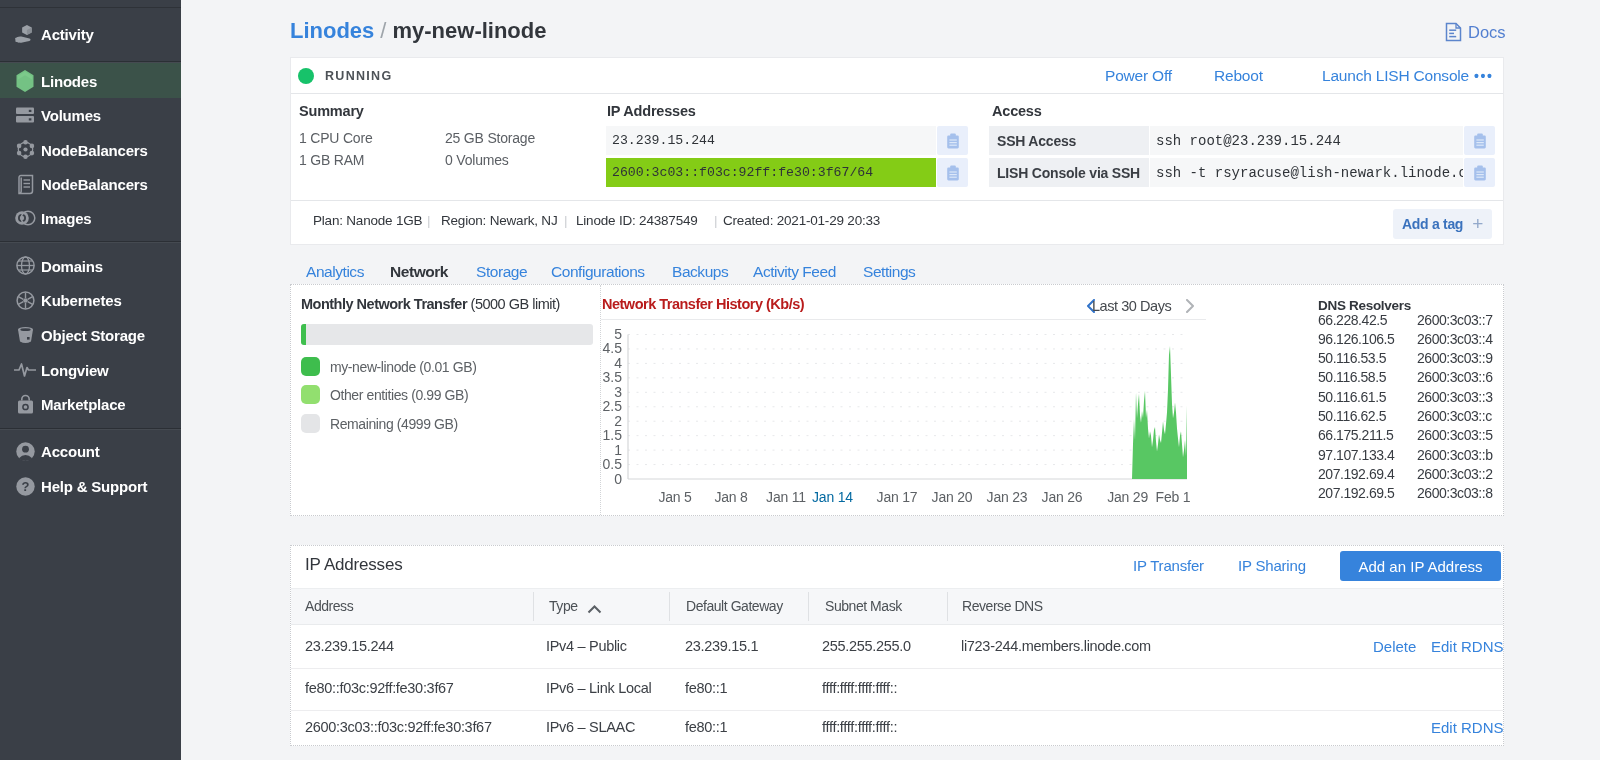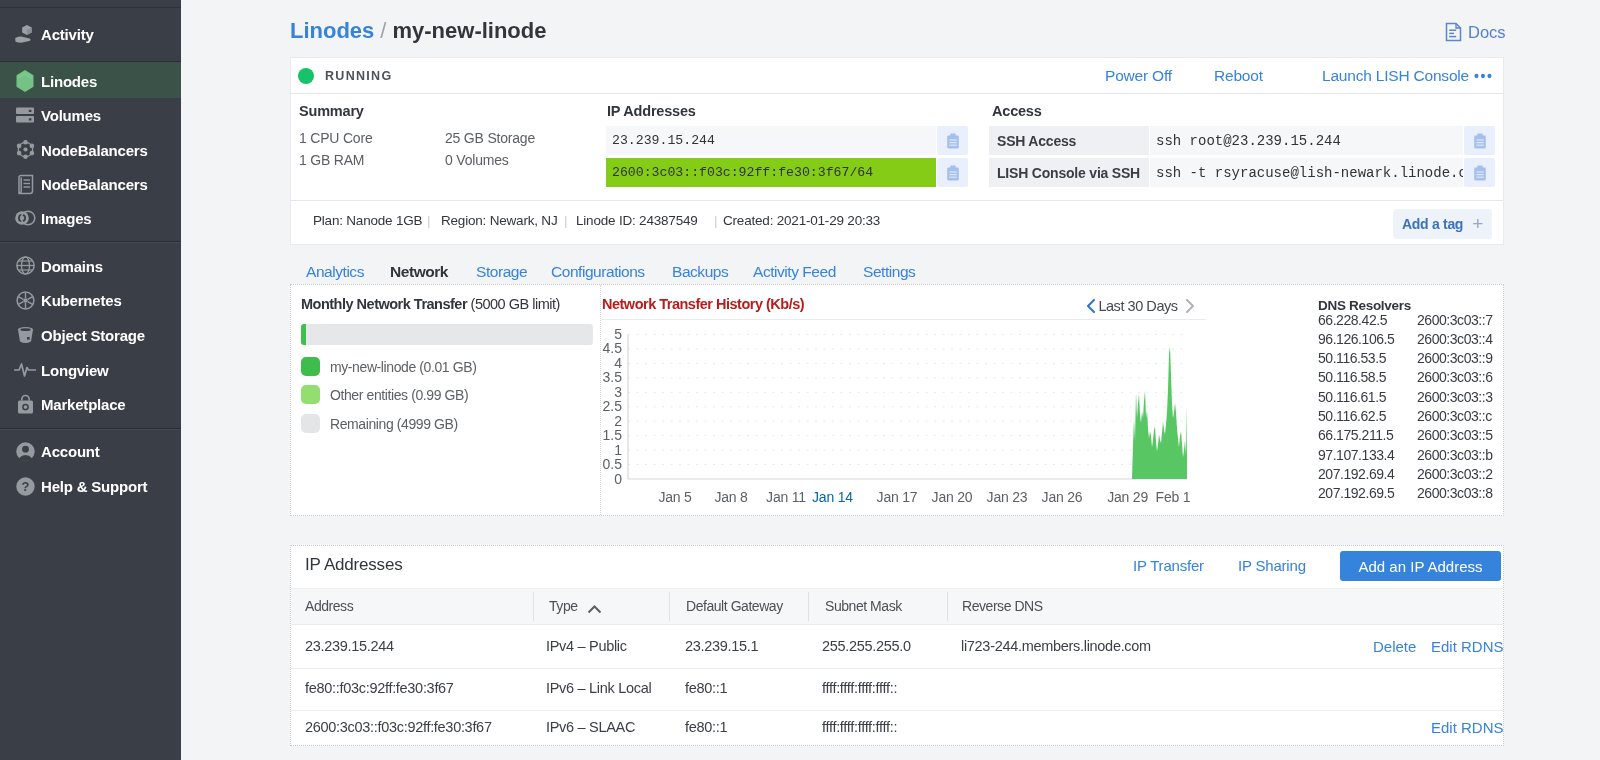--- a/index.html
+++ b/index.html
@@ -300,21 +300,21 @@
   <div class="abs" style="left:39px; top:101.5px; font-size:14px; letter-spacing:-0.4px; color:#5d6165;">Other entities (0.99 GB)</div>
   <div class="abs" style="left:10px; top:129px; width:19px; height:19px; border-radius:5px; background:#e4e5e7;"></div>
   <div class="abs" style="left:39px; top:130.5px; font-size:14px; letter-spacing:-0.4px; color:#5d6165;">Remaining (4999 GB)</div>
 
   <div class="abs" style="left:309px; top:0; width:1px; height:230px; border-left:1px dotted #d2d4d7;"></div>
 
   <div class="abs" style="left:311px; top:11px; font-size:14.5px; font-weight:bold; color:#b91c1c; letter-spacing:-0.5px;">Network Transfer History (Kb/s)</div>
   <div class="abs" style="left:795px; top:14px;"><svg width="10" height="14" viewBox="0 0 10 14">
         <polyline points="8,1 2,7 8,13" fill="none" stroke="#3173c9" stroke-width="2" stroke-linecap="round" stroke-linejoin="round"></polyline>
       </svg></div>
-  <div class="abs" style="left:801px; top:13px; width:92px; text-align:center; font-size:14.5px; letter-spacing:-0.45px; color:#45494e; white-space:nowrap;">Last 30 Days</div>
+  <div class="abs" style="left:801px; top:13px; width:92px; font-size:14.5px; letter-spacing:-0.45px; color:#45494e; white-space:nowrap;">Last 30 Days</div>
   <div class="abs" style="left:894px; top:14px;"><svg width="10" height="14" viewBox="0 0 10 14">
         <polyline points="2,1 8,7 2,13" fill="none" stroke="#b0b3b7" stroke-width="2" stroke-linecap="round" stroke-linejoin="round"></polyline>
       </svg></div>
   <div class="abs" style="left:310px; top:34px; width:605px; height:1px; background:#e9eaec;"></div>
   <svg class="abs" style="left:310px; top:38px;" width="606" height="186" viewBox="0 0 606 186">
     <g stroke="#e7e8ea" stroke-width="1" stroke-dasharray="2 6.5">
       <line x1="27" y1="11.5" x2="586" y2="11.5"></line>
       <line x1="27" y1="25.95" x2="586" y2="25.95"></line>
       <line x1="27" y1="40.4" x2="586" y2="40.4"></line>
       <line x1="27" y1="54.85" x2="586" y2="54.85"></line>

